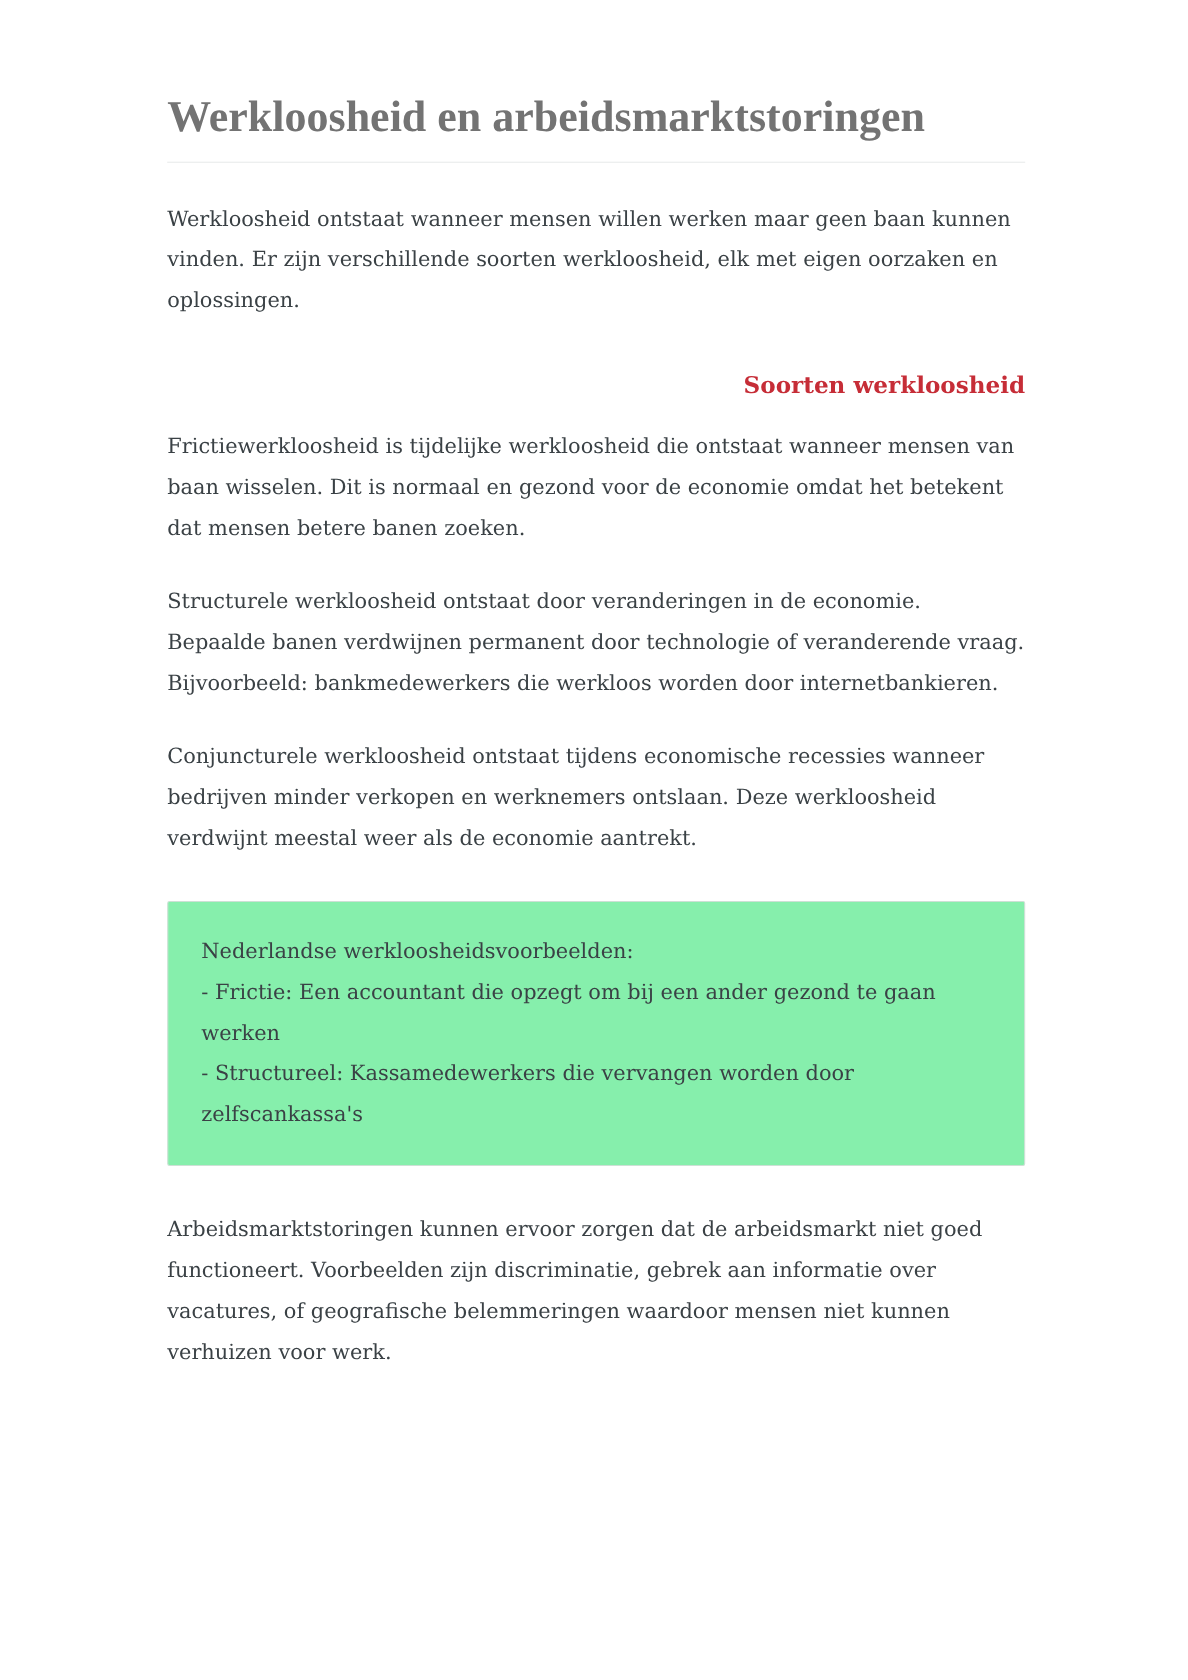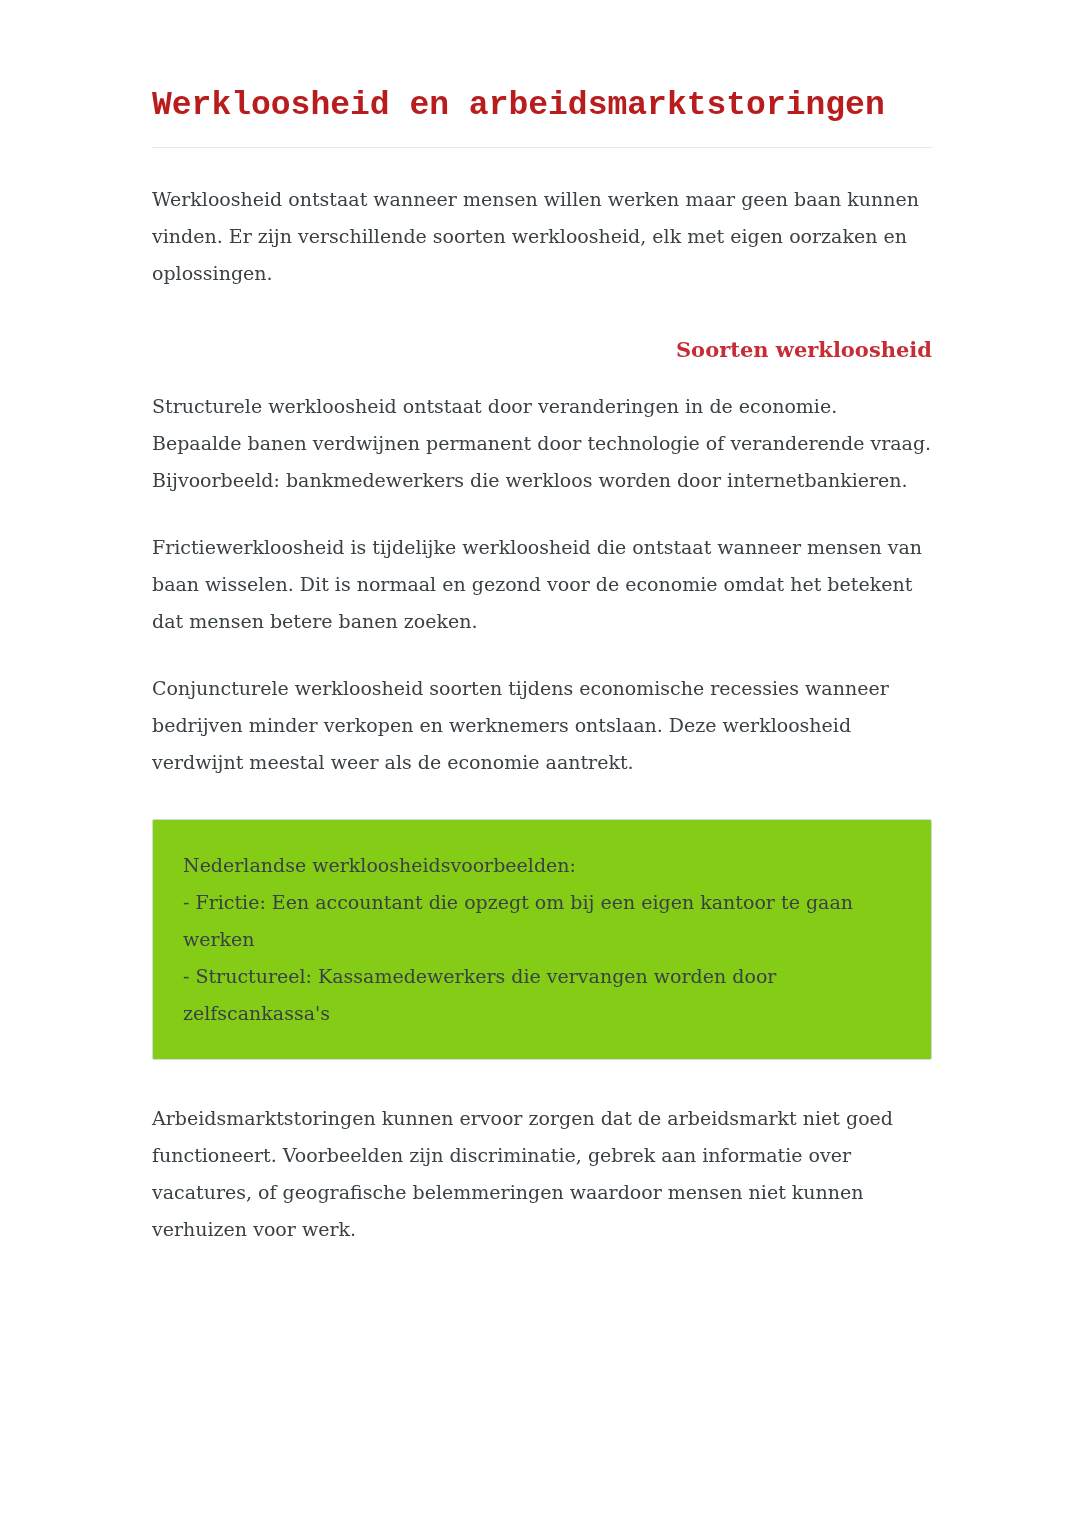--- a/index.html
+++ b/index.html
@@ -18,46 +18,46 @@
     position: absolute;
     left: 152px;
     top: 86px;
     width: 780px;
     font-family: "DejaVu Serif", "Liberation Serif", serif;
     font-size: 19px;
     line-height: 37px;
     color: #3a4145;
   }
   .page-title {
-    font-family: Liberation Mono, monospace;
-    font-size: 33px;
+    font-family: Liberation Serif, serif;
+    font-size: 40px;
     line-height: 40px;
     font-weight: 700;
-    color: #b91c1c;
+    color: #737373;
     margin: 0 0 21px 0;
   }
   .title-divider {
     border: 0;
     border-top: 1px solid #e9ebeb;
     margin: 0 0 33px 0;
   }
   .para {
     margin: 0 0 30px 0;
   }
   .section-heading {
     font-family: "DejaVu Serif", "Liberation Serif", serif;
     font-size: 21px;
     line-height: 28px;
     font-weight: 700;
     color: #c62d37;
     margin: 44px 0 24px 0;
     text-align: right;
   }
   .example-box {
-    background: #84cc16;
+    background: #86efac;
     border: 1px solid #cde0d5;
     border-radius: 2px;
     padding: 27px 30px;
     margin: 38px 0 40px 0;
   }
   .example-line {
     margin: 0;
   }
 </style>
 </head>
@@ -67,29 +67,29 @@
   <div class="article">
 
     <h1 class="page-title">Werkloosheid en arbeidsmarktstoringen</h1>
 
     <hr class="title-divider">
 
     <p class="para">Werkloosheid ontstaat wanneer mensen willen werken maar geen baan kunnen vinden. Er zijn verschillende soorten werkloosheid, elk met eigen oorzaken en oplossingen.</p>
 
     <h2 class="section-heading">Soorten werkloosheid</h2>
 
+    <p class="para">Frictiewerkloosheid is tijdelijke werkloosheid die ontstaat wanneer mensen van baan wisselen. Dit is normaal en gezond voor de economie omdat het betekent dat mensen betere banen zoeken.</p>
+
     <p class="para">Structurele werkloosheid ontstaat door veranderingen in de economie. Bepaalde banen verdwijnen permanent door technologie of veranderende vraag. Bijvoorbeeld: bankmedewerkers die werkloos worden door internetbankieren.</p>
 
-    <p class="para">Frictiewerkloosheid is tijdelijke werkloosheid die ontstaat wanneer mensen van baan wisselen. Dit is normaal en gezond voor de economie omdat het betekent dat mensen betere banen zoeken.</p>
-
-    <p class="para">Conjuncturele werkloosheid soorten tijdens economische recessies wanneer bedrijven minder verkopen en werknemers ontslaan. Deze werkloosheid verdwijnt meestal weer als de economie aantrekt.</p>
+    <p class="para">Conjuncturele werkloosheid ontstaat tijdens economische recessies wanneer bedrijven minder verkopen en werknemers ontslaan. Deze werkloosheid verdwijnt meestal weer als de economie aantrekt.</p>
 
     <div class="example-box">
       <div class="example-line">Nederlandse werkloosheidsvoorbeelden:</div>
-      <div class="example-line">- Frictie: Een accountant die opzegt om bij een eigen kantoor te gaan werken</div>
+      <div class="example-line">- Frictie: Een accountant die opzegt om bij een ander gezond te gaan werken</div>
       <div class="example-line">- Structureel: Kassamedewerkers die vervangen worden door zelfscankassa's</div>
     </div>
 
     <p class="para">Arbeidsmarktstoringen kunnen ervoor zorgen dat de arbeidsmarkt niet goed functioneert. Voorbeelden zijn discriminatie, gebrek aan informatie over vacatures, of geografische belemmeringen waardoor mensen niet kunnen verhuizen voor werk.</p>
 
 
   </div>
 </div>
 
 </body></html>

